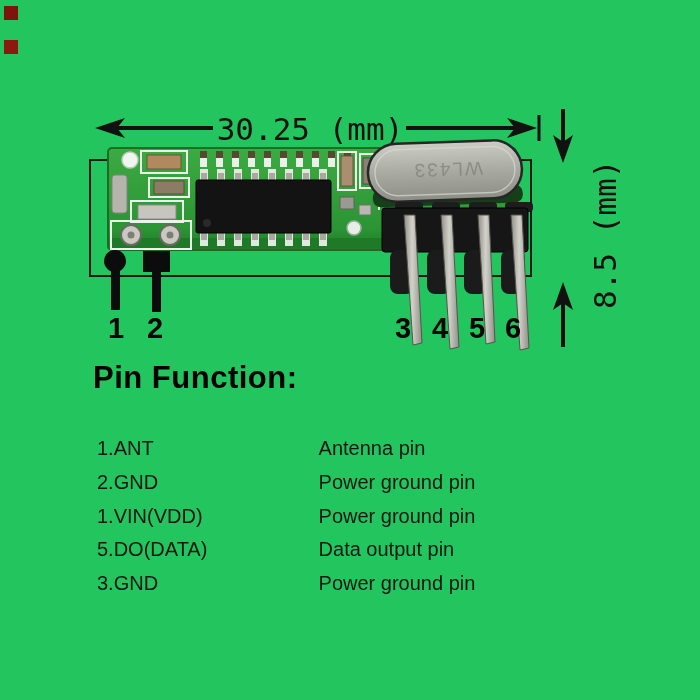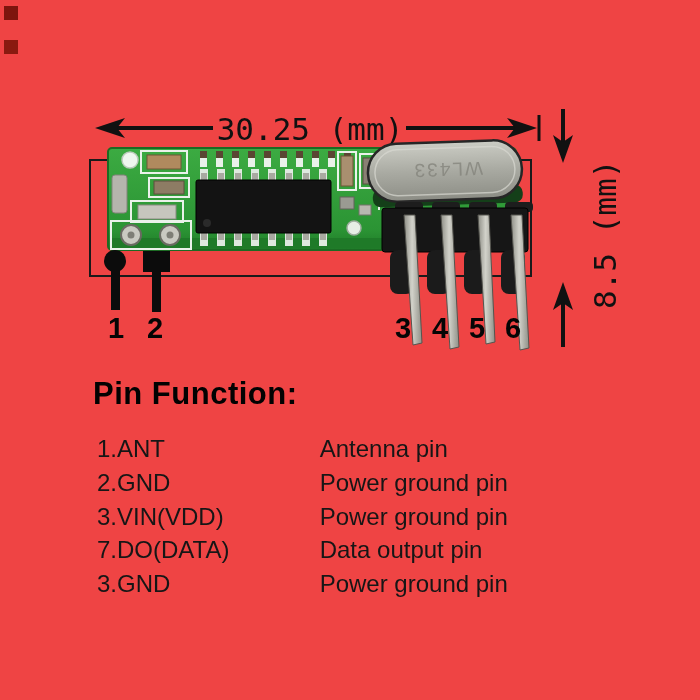--- a/index.html
+++ b/index.html
@@ -1,26 +1,26 @@
 <!DOCTYPE html>
 <html><head>
 <meta charset="utf-8">
 <style>
   html,body{margin:0;padding:0;background:#ffffff;}
-  .canvas{position:relative;width:700px;height:700px;background:#ef4444;overflow:hidden;
+  .canvas{position:relative;width:700px;height:700px;background:#22c55e;overflow:hidden;
           font-family:"Liberation Sans",sans-serif;}
   .wm{position:absolute;left:4px;width:14px;height:14px;background:#7d150e;}
   .wm1{top:6px;}
   .wm2{top:40px;background:#8a1a10;}
   #diagram{position:absolute;left:0;top:95px;}
   .dim-text{font-family:"DejaVu Sans Mono",monospace;font-size:31px;fill:#111;}
   .pin-num{font-family:"Liberation Sans",sans-serif;font-size:29px;font-weight:bold;fill:#050505;}
   .crystal-mark{font-family:"Liberation Sans",sans-serif;font-size:19px;fill:#82827a;opacity:.75;letter-spacing:2px;}
-  .heading{position:absolute;left:93px;top:376px;font-size:31px;font-weight:bold;color:#020202;letter-spacing:.5px;}
-  .pin-table{position:absolute;left:97px;top:432px;font-size:24px;color:#161616;}
+  .heading{position:absolute;left:93px;top:360px;font-size:31px;font-weight:bold;color:#020202;letter-spacing:.5px;}
+  .pin-table{position:absolute;left:97px;top:432px;font-size:20px;color:#161616;}
   .pin-row{height:33.8px;line-height:33.8px;white-space:nowrap;}
   .pin-name{display:inline-block;width:216px;}
   .pin-func{display:inline-block;}
 </style>
 </head>
 <body>
 
 <div class="canvas">
 
   <div class="wm wm1"></div>
@@ -212,25 +212,25 @@
   <div class="pin-table">
     <div class="pin-row">
       <span class="pin-name">1.ANT</span>
       <span class="pin-func">Antenna pin</span>
     </div>
     <div class="pin-row">
       <span class="pin-name">2.GND</span>
       <span class="pin-func">Power ground pin</span>
     </div>
     <div class="pin-row">
-      <span class="pin-name">3.VIN(VDD)</span>
+      <span class="pin-name">1.VIN(VDD)</span>
       <span class="pin-func">Power ground pin</span>
     </div>
     <div class="pin-row">
-      <span class="pin-name">7.DO(DATA)</span>
+      <span class="pin-name">5.DO(DATA)</span>
       <span class="pin-func">Data output pin</span>
     </div>
     <div class="pin-row">
       <span class="pin-name">3.GND</span>
       <span class="pin-func">Power ground pin</span>
     </div>
   </div>
 
 </div>
 

